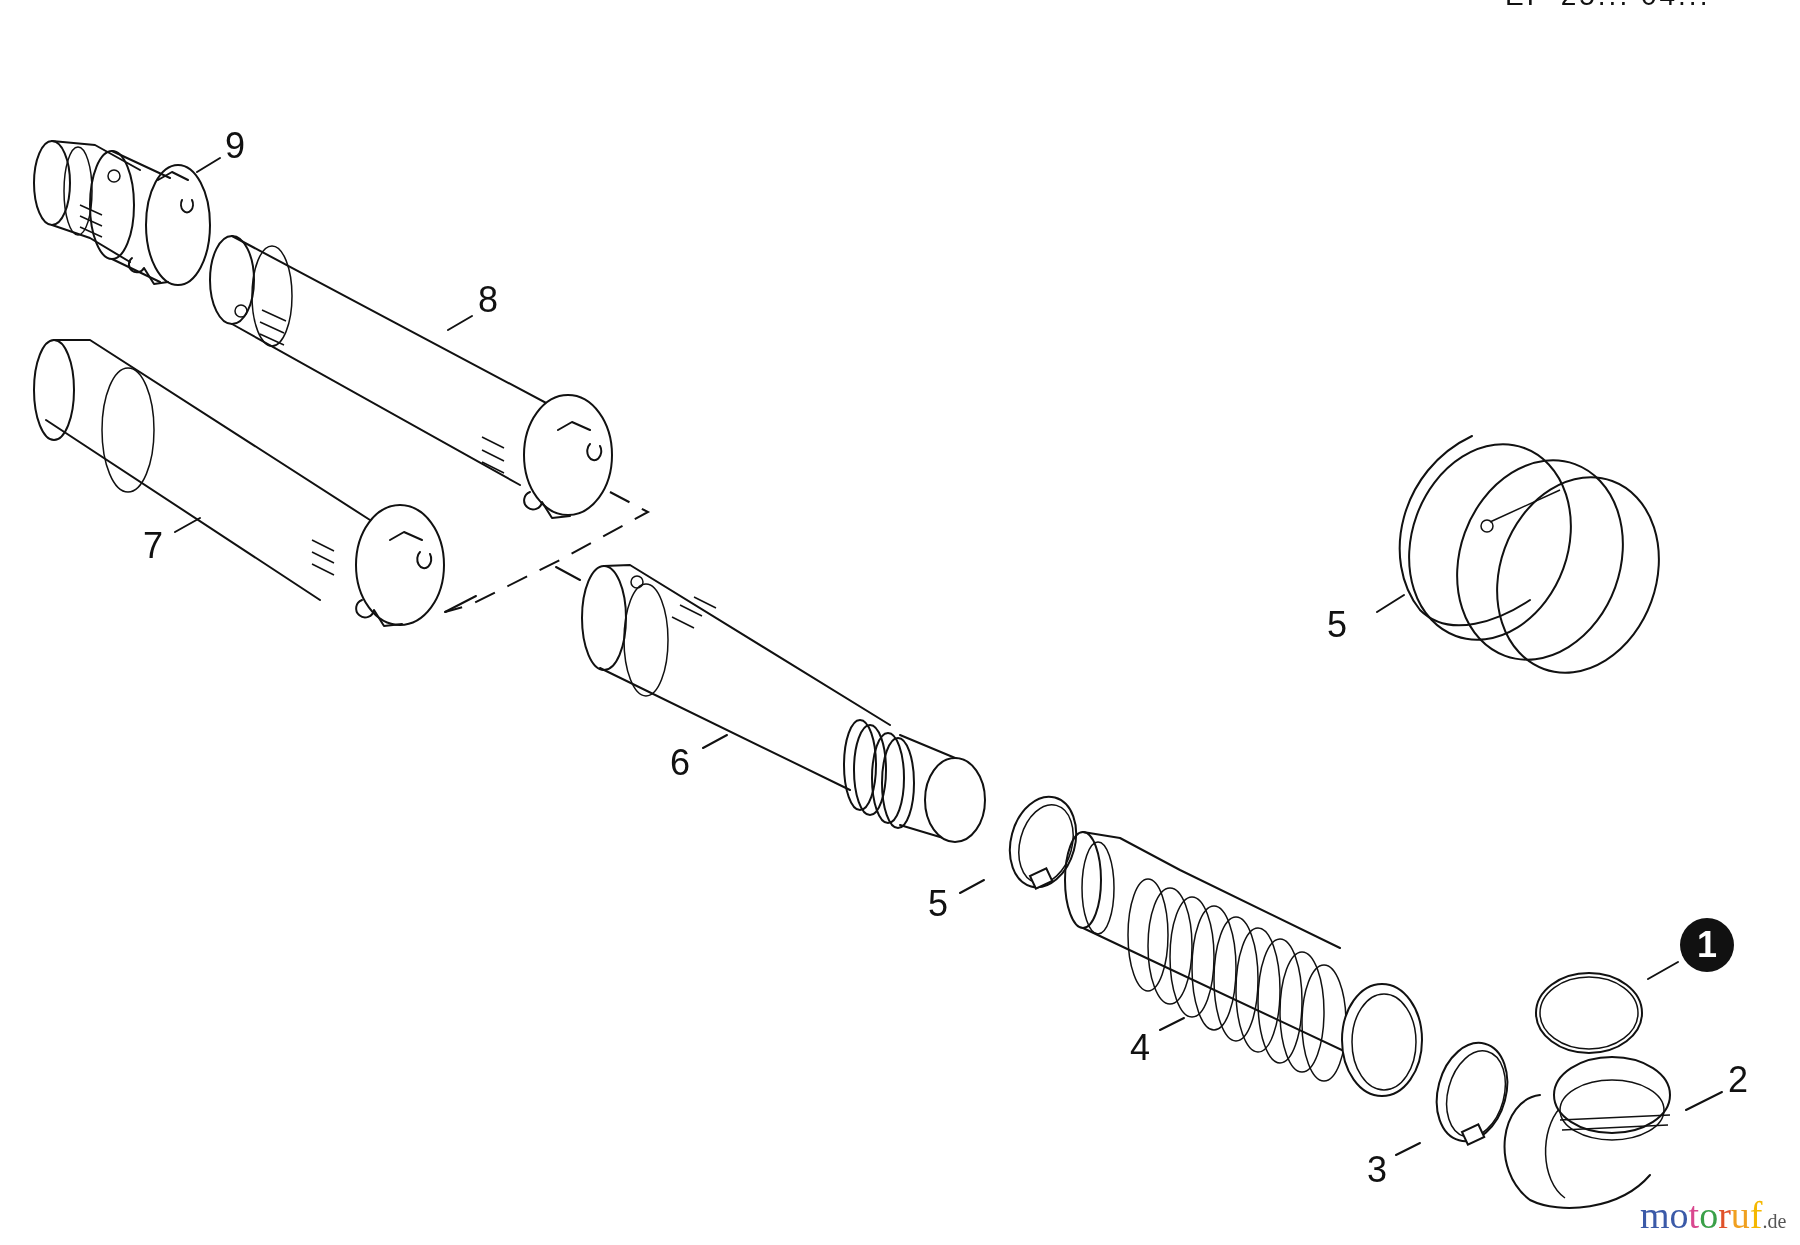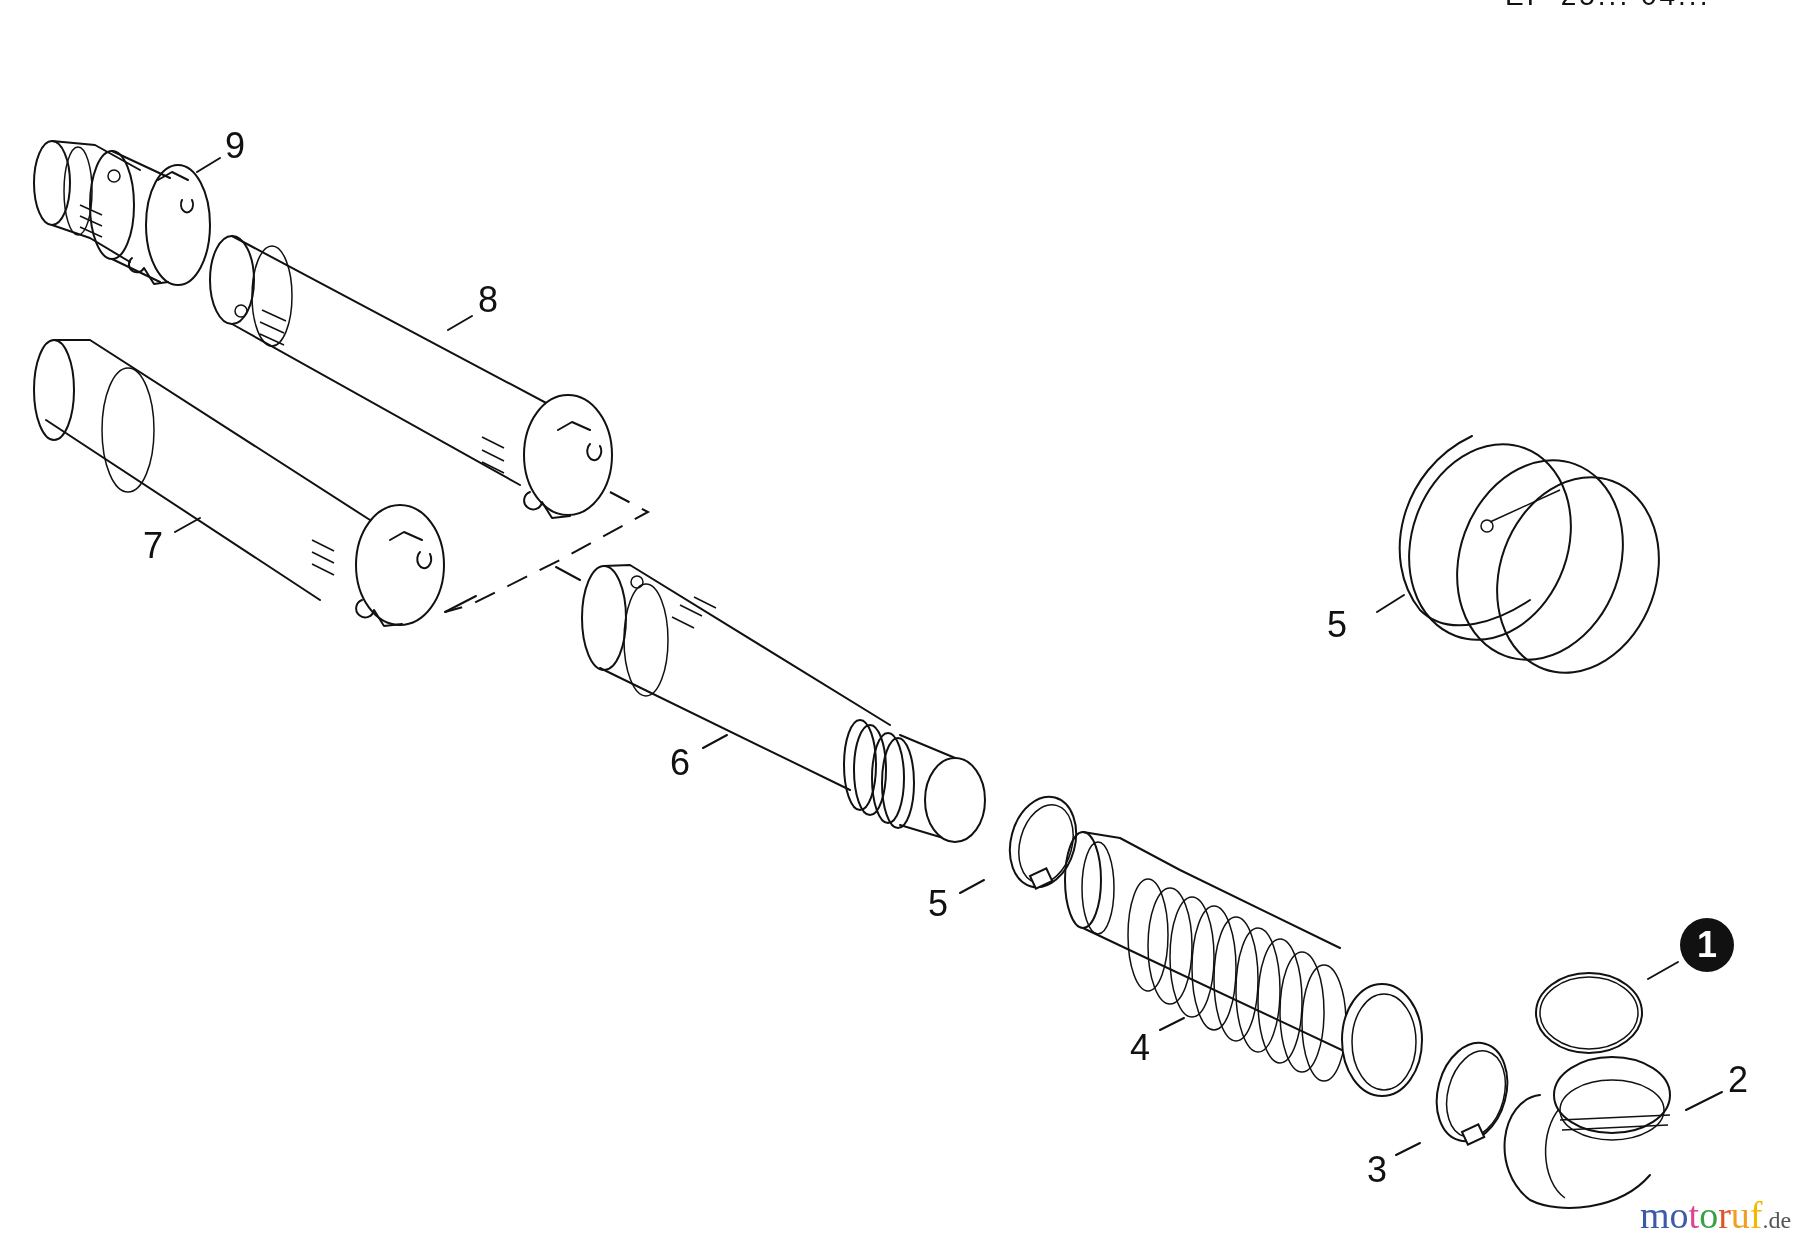--- a/index.html
+++ b/index.html
@@ -6,21 +6,21 @@
   body{width:1800px;height:1245px;overflow:hidden;position:relative;font-family:"Liberation Sans",sans-serif;}
   #diagram{position:absolute;left:0;top:0;width:1800px;height:1245px;}
   .ln{fill:none;stroke:#111;stroke-width:2;stroke-linecap:round;stroke-linejoin:round;}
   .thin{fill:none;stroke:#111;stroke-width:1.5;}
   .fillw{fill:#fff;stroke:#111;stroke-width:2;}
   .dash{fill:none;stroke:#111;stroke-width:2;stroke-dasharray:22 14;}
   .lbl{position:absolute;font-family:"Liberation Sans",sans-serif;font-size:36px;color:#111;line-height:1;}
   .header{position:absolute;top:-20px;left:1505px;font-family:"Liberation Sans",sans-serif;font-size:28px;color:#111;letter-spacing:3px;}
   .badge{position:absolute;left:1680px;top:918px;width:54px;height:54px;border-radius:50%;background:#111;color:#fff;font-family:"Liberation Sans",sans-serif;font-weight:bold;font-size:36px;display:flex;align-items:center;justify-content:center;}
   .wm{position:absolute;left:1640px;top:1196px;font-family:"Liberation Serif",serif;font-size:38px;line-height:1;}
-  .wm .d{font-size:24px;color:#555;}
+  .wm .d{font-size:20px;color:#555;}
 </style>
 </head>
 <body>
 
 <div class="header">EP-25... 04...</div>
 
 <svg id="diagram" viewBox="0 0 1800 1245" xmlns="http://www.w3.org/2000/svg">
 
   <g>
     <ellipse class="ln" cx="52" cy="183" rx="18" ry="42"></ellipse>

